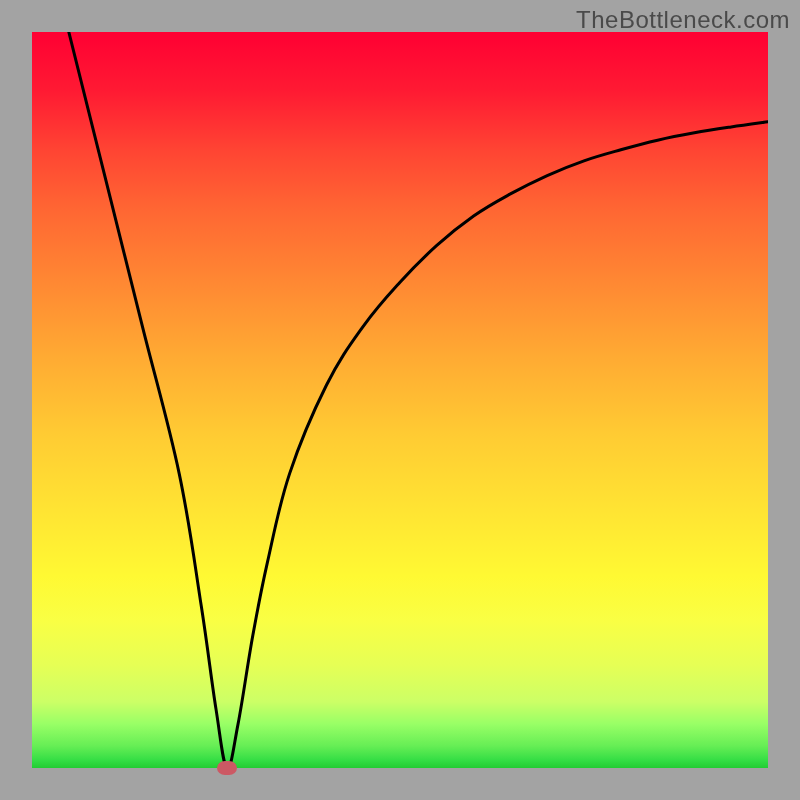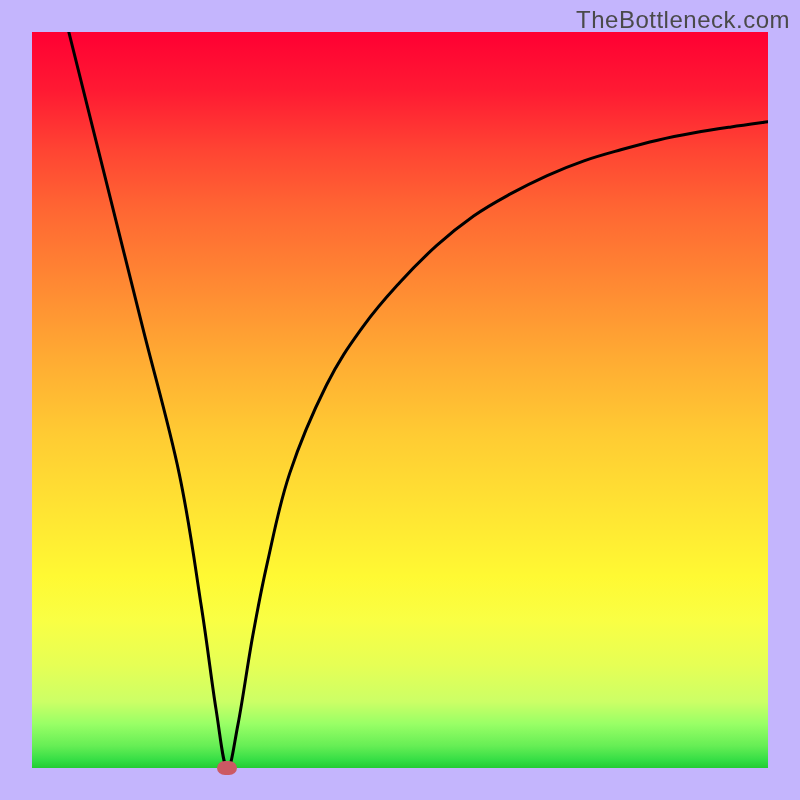--- a/index.html
+++ b/index.html
@@ -8,21 +8,21 @@
     width: 800px;
     height: 800px;
     background: #000;
     overflow: hidden;
     font-family: Arial, Helvetica, sans-serif;
   }
   .outer {
     position: relative;
     width: 800px;
     height: 800px;
-    background: #c4b5fd;
+    background: #a3a3a3;
   }
   .watermark {
     position: absolute;
     top: 6px;
     right: 10px;
     color: #4a4a4a;
     font-size: 24px;
     font-weight: 400;
     letter-spacing: 0.5px;
     z-index: 10;

